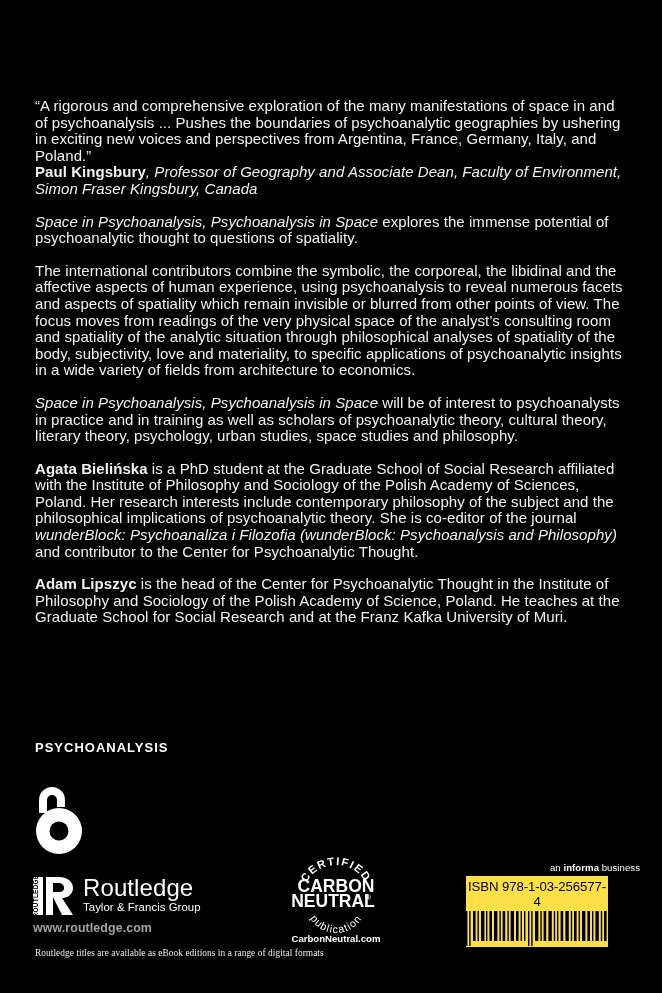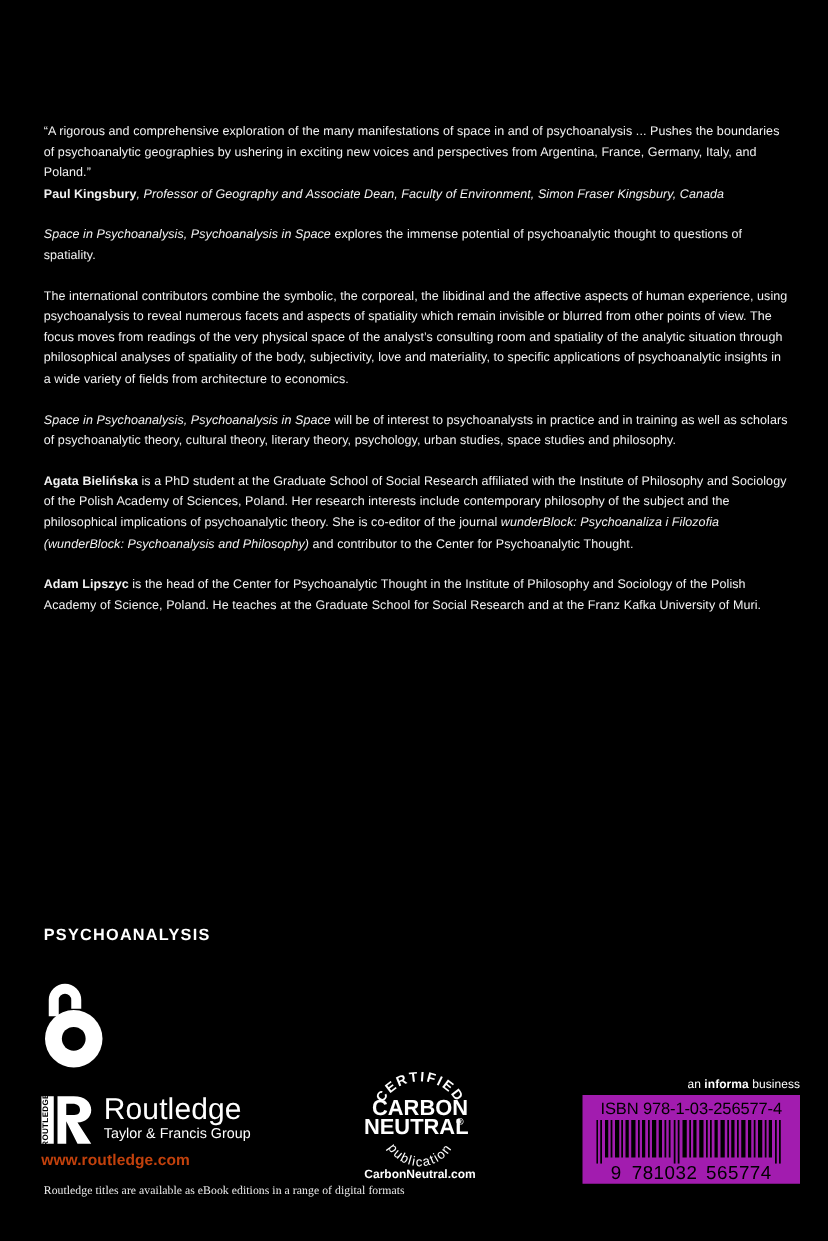--- a/index.html
+++ b/index.html
@@ -25,21 +25,21 @@
 
   
   .textcol {
     position: absolute;
     left: 35px;
     top: 98px;
     width: 596px;
   }
 
   .para {
-    font-size: 10px;
+    font-size: 15px;
     line-height: 16.6px;
     margin: 0 0 16px 0;
     color: #f2f2f2;
     letter-spacing: 0.06px;
   }
   .para:last-child { margin-bottom: 0; }
 
   .para em, .ital { font-style: italic; }
   .para strong, .bold { font-weight: bold; }
 
@@ -121,41 +121,41 @@
     line-height: 13px;
     margin-top: 1px;
     color: #fff;
     letter-spacing: 0.05px;
   }
   .rl-url {
     margin-top: 5px;
     font-size: 12.4px;
     font-weight: bold;
     letter-spacing: 0.1px;
-    color: #c2410c;
+    color: #a3a3a3;
   }
 
   
   .informa {
     position: absolute;
     right: 22px;
     top: 862px;
     font-size: 9.6px;
     color: #ffffff;
     letter-spacing: 0.05px;
   }
   .informa b { font-weight: bold; }
 
   .barcode-box {
     position: absolute;
     left: 466px;
     top: 876px;
-    width: 174px;
+    width: 142px;
     height: 71px;
-    background: #a21caf;
+    background: #fde047;
     color: #000;
     padding: 0;
     box-sizing: border-box;
   }
   .isbn-text {
     text-align: center;
     font-size: 13.2px;
     color: #000;
     padding-top: 3px;
     letter-spacing: -0.1px;

